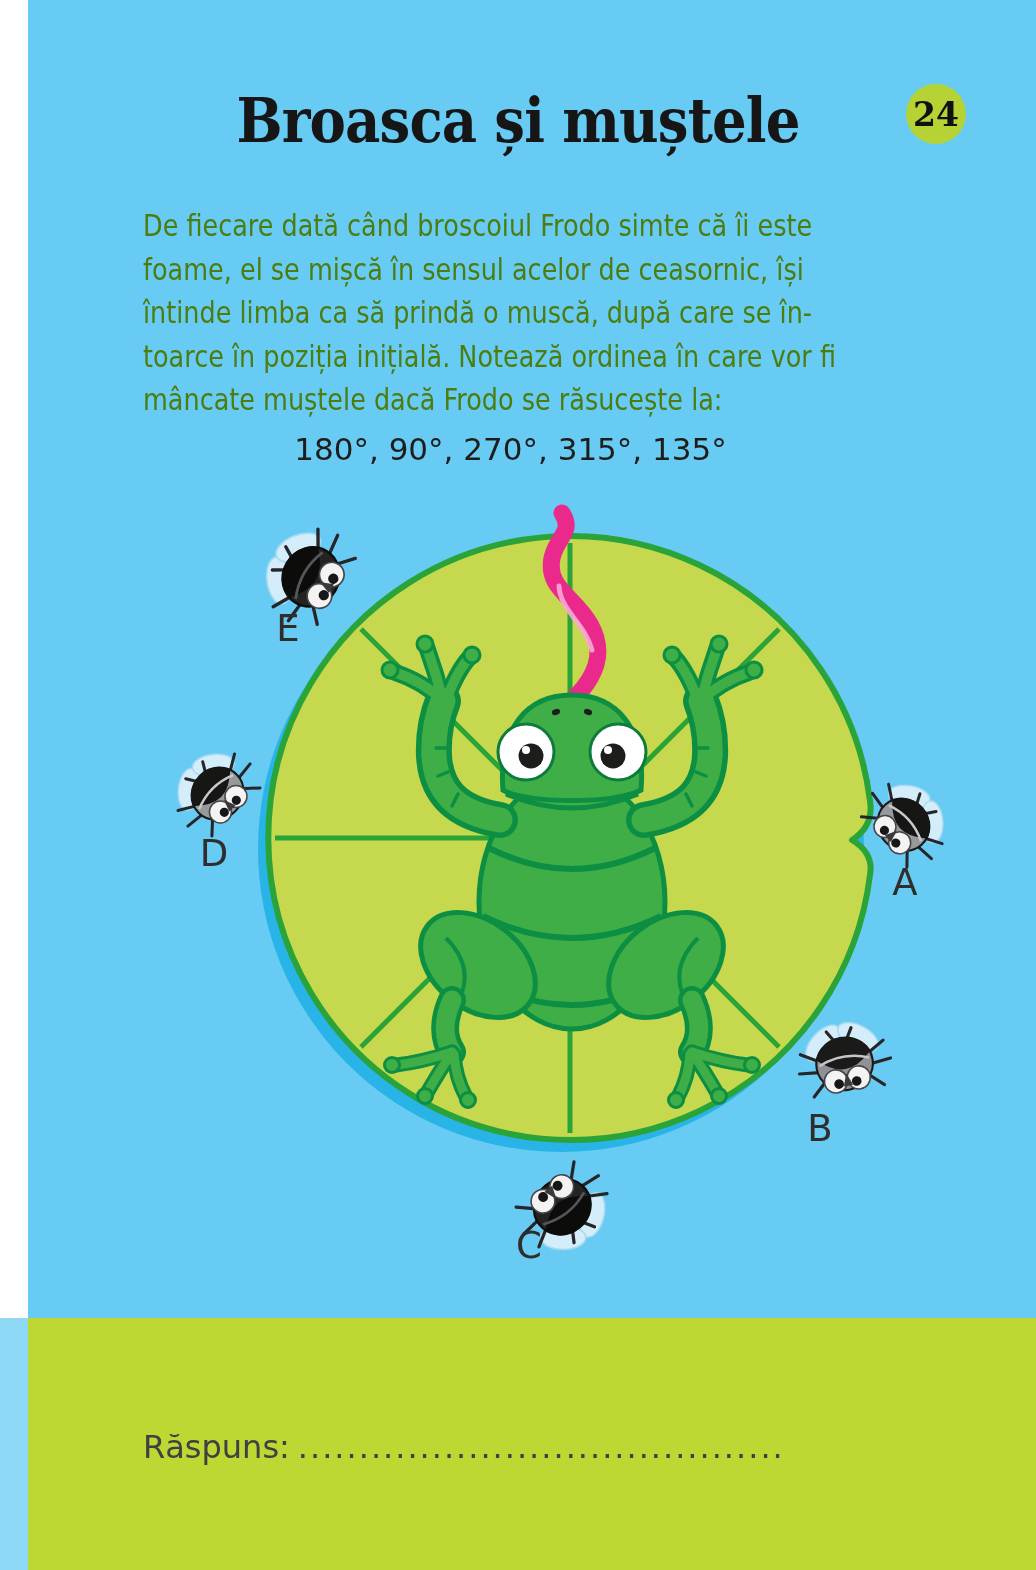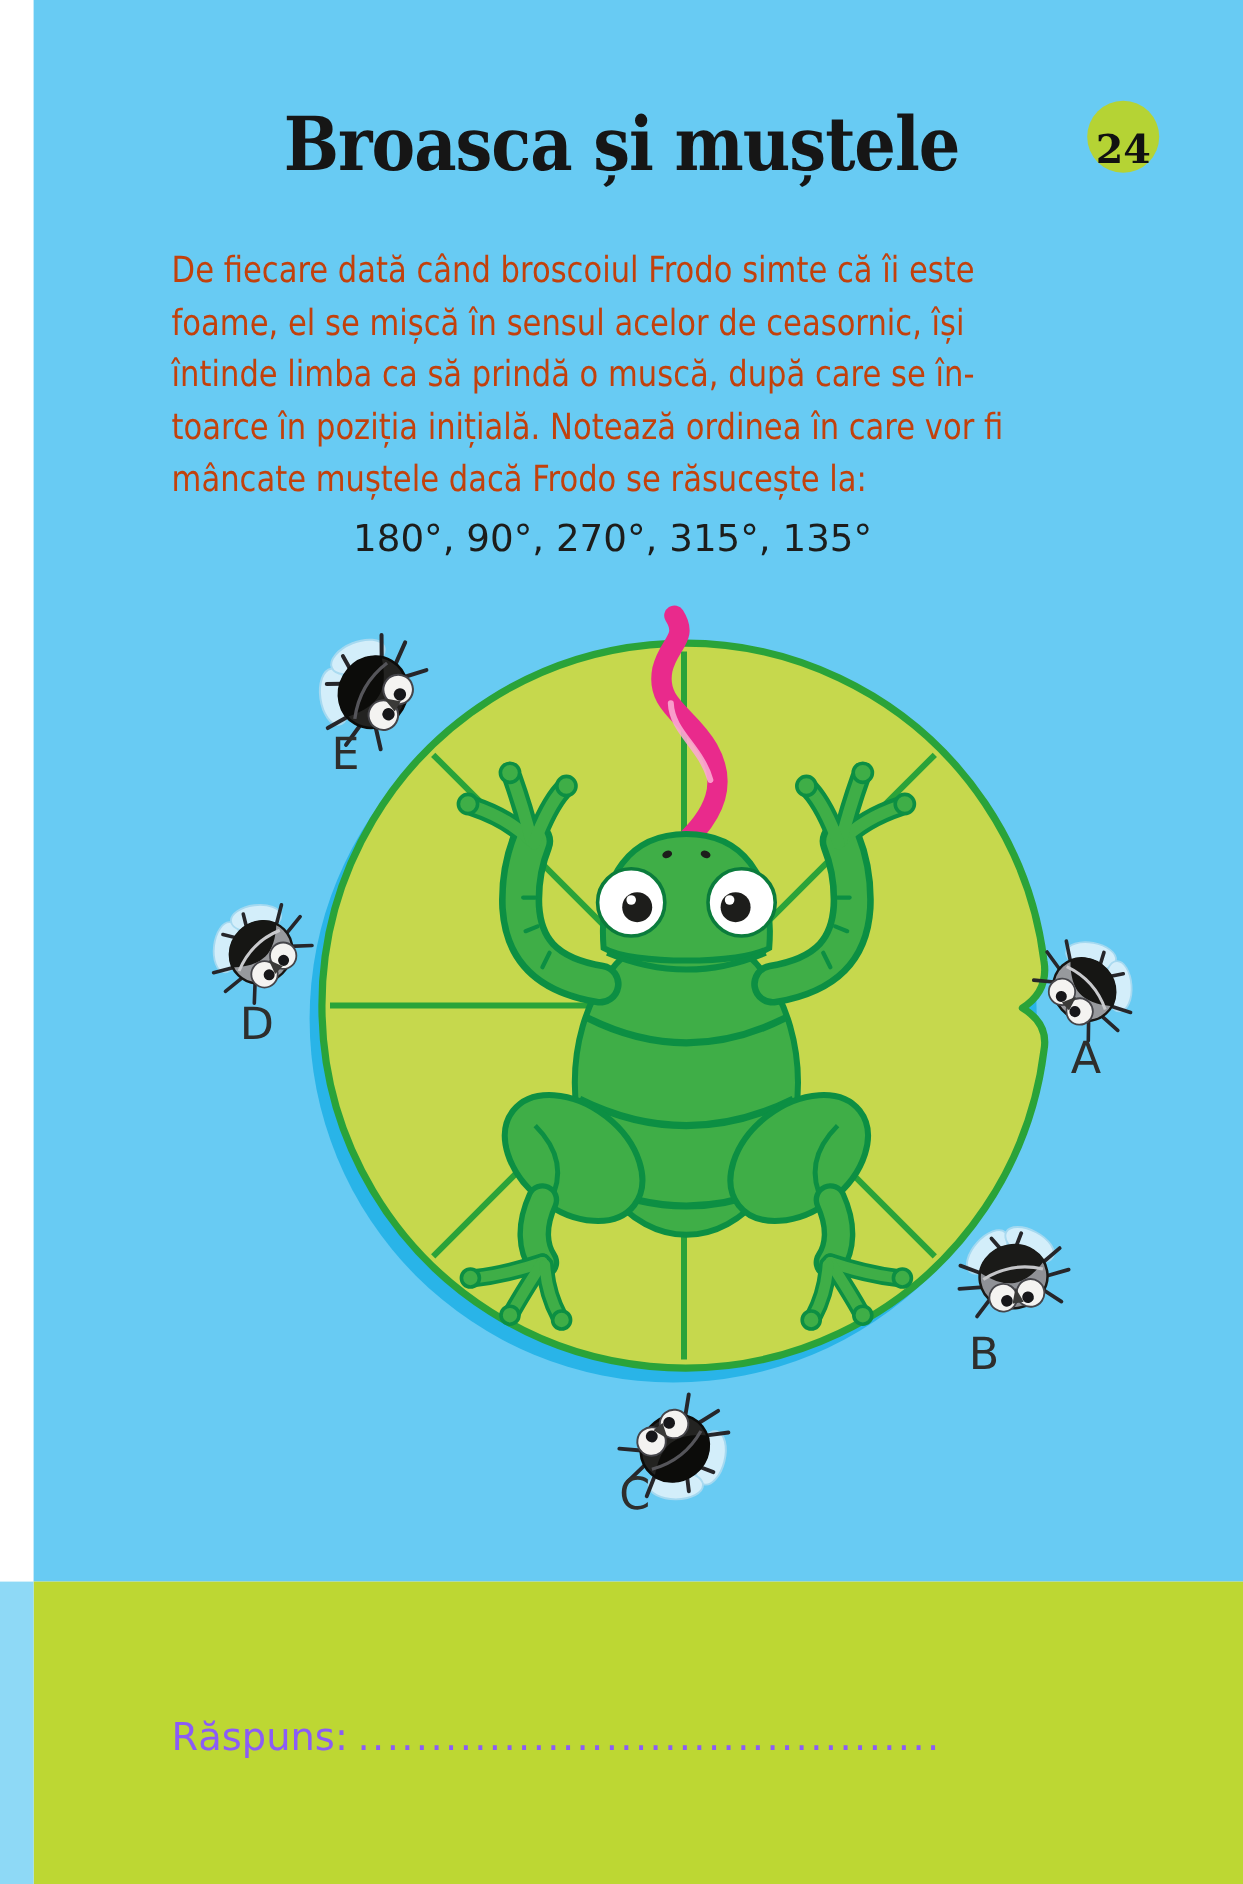--- a/index.html
+++ b/index.html
@@ -1,34 +1,34 @@
 <!DOCTYPE html>
 <html><head>
 <meta charset="utf-8">
 <style>
   html,body{margin:0;padding:0;background:#ffffff;}
   .page{position:relative;width:1036px;height:1570px;background:#ffffff;overflow:hidden;
         font-family:"DejaVu Sans",sans-serif;}
   .blue-panel{position:absolute;left:28px;top:0;width:1008px;height:1318px;background:#68cbf3;z-index:0;}
   .badge{position:absolute;left:906px;top:84px;width:60px;height:60px;border-radius:50%;
-         background:#b5d334;display:flex;align-items:flex-end;justify-content:center;z-index:3;
+         background:#b5d334;display:flex;align-items:center;justify-content:center;z-index:3;
          font-family:"DejaVu Serif",serif;font-weight:bold;font-size:33px;color:#111;}
   .title{position:absolute;left:0;right:0;top:84px;margin:0;text-align:center;z-index:2;
          font-family:"DejaVu Serif",serif;font-weight:bold;font-size:62px;letter-spacing:-1px;
          color:#161616;transform:scaleX(.88);transform-origin:50% 50%;}
-  .intro{position:absolute;left:143px;top:204px;z-index:2;font-size:30px;line-height:43.5px;color:#c2410c;}
+  .intro{position:absolute;left:143px;top:204px;z-index:2;font-size:30px;line-height:43.5px;color:#4d7c0f;}
   .intro .line{white-space:nowrap;transform:scaleX(.85);transform-origin:0 50%;}
   .angles{position:absolute;left:0;right:15px;top:431px;text-align:center;z-index:2;
           font-size:31px;color:#1d1d1b;}
   .scene{position:absolute;left:0;top:0;width:1036px;height:1570px;z-index:1;}
   .fly-label{position:absolute;transform:translate(-50%,-50%);z-index:2;
              font-size:37px;color:#2e2e2c;}
   .green-band{position:absolute;left:28px;top:1318px;width:1008px;height:252px;background:#bdd733;z-index:1;}
   .left-strip{position:absolute;left:0;top:1318px;width:28px;height:252px;background:#8ed9f6;z-index:1;}
-  .answer-line{position:absolute;left:143px;top:1428px;z-index:2;font-size:32px;color:#8b5cf6;}
+  .answer-line{position:absolute;left:143px;top:1428px;z-index:2;font-size:32px;color:#404040;}
   .answer-line .dots{letter-spacing:2px;margin-left:8px;}
 </style>
 </head>
 <body>
 
 <div class="page">
 
   <div class="blue-panel"></div>
 
   <svg class="scene" viewBox="0 0 1036 1570">

